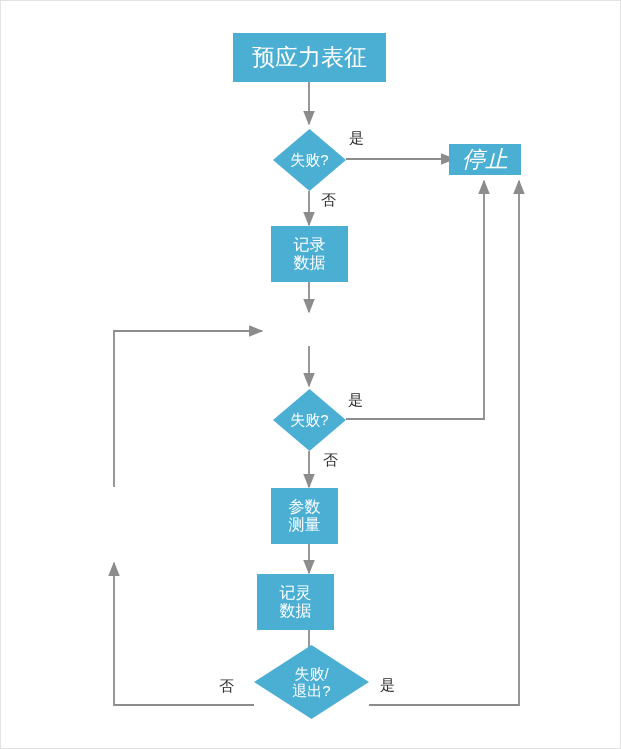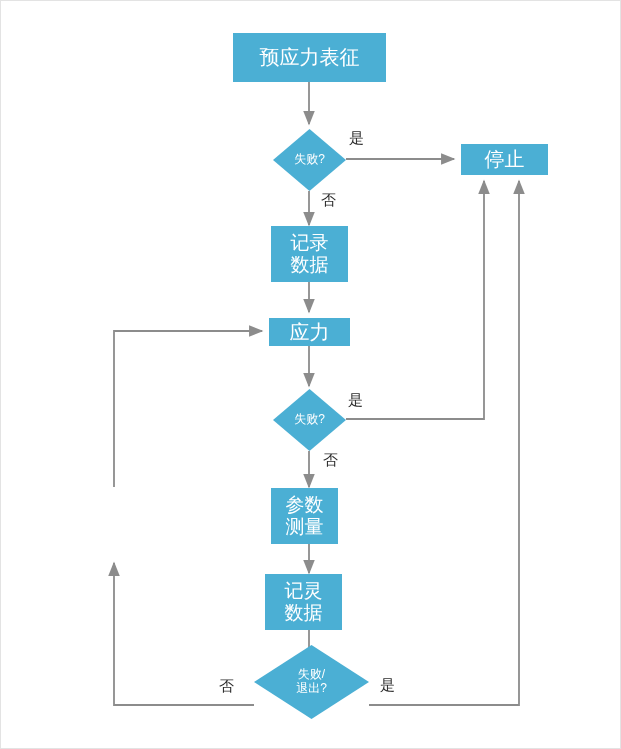--- a/index.html
+++ b/index.html
@@ -33,24 +33,24 @@
     align-items: center;
     justify-content: center;
     text-align: center;
     color: #ffffff;
     line-height: 1.15;
     white-space: pre-line;
     z-index: 2;
   }
   .node.process {
     background: #4BAFD4;
-    font-size: 20px;
+    font-size: 23px;
   }
   .node.process.small {
-    font-size: 19px;
+    font-size: 16px;
   }
   .diamond-wrap {
     position: absolute;
     z-index: 2;
   }
   .diamond-shape {
     position: absolute;
     left: 0;
     top: 0;
     width: 100%;
@@ -60,21 +60,21 @@
     position: absolute;
     left: 0;
     top: 0;
     width: 100%;
     height: 100%;
     display: flex;
     align-items: center;
     justify-content: center;
     text-align: center;
     color: #ffffff;
-    font-size: 12px;
+    font-size: 15px;
     line-height: 1.15;
     white-space: pre-line;
     z-index: 1;
   }
   .edge-label {
     position: absolute;
     color: #2b2b2b;
     font-size: 15px;
     z-index: 3;
     white-space: nowrap;
@@ -122,38 +122,37 @@
 
   <div class="node process" style="left:232px; top:32px; width:153px; height:49px;">预应力表征</div>
 
   <div class="diamond-wrap" style="left:272px; top:128px; width:73px; height:62px;">
     <svg class="diamond-shape" viewBox="0 0 73 62" preserveAspectRatio="none" xmlns="http://www.w3.org/2000/svg">
       <polygon points="36.5,0 73,31 36.5,62 0,31" fill="#4BAFD4"></polygon>
     </svg>
     <div class="diamond-label">失败?</div>
   </div>
 
-  <div class="node process" style="left:460px; top:143px; width:87px; height:31px;">停止</div>
+  <div class="node process" style="left:448px; top:143px; width:72px; height:31px;font-style:italic;">停止</div>
 
   <div class="node process small" style="left:270px; top:225px; width:77px; height:56px;">记录
 数据</div>
 
-  <div class="node process" style="left:268px; top:317px; width:81px; height:28px;">应力</div>
 
   <div class="diamond-wrap" style="left:272px; top:388px; width:73px; height:62px;">
     <svg class="diamond-shape" viewBox="0 0 73 62" preserveAspectRatio="none" xmlns="http://www.w3.org/2000/svg">
       <polygon points="36.5,0 73,31 36.5,62 0,31" fill="#4BAFD4"></polygon>
     </svg>
     <div class="diamond-label">失败?</div>
   </div>
 
   <div class="node process small" style="left:270px; top:487px; width:67px; height:56px;">参数
 测量</div>
 
-  <div class="node process small" style="left:264px; top:573px; width:77px; height:56px;">记灵
+  <div class="node process small" style="left:256px; top:573px; width:77px; height:56px;">记灵
 数据</div>
 
   <div class="diamond-wrap" style="left:253px; top:644px; width:115px; height:74px;text-decoration:underline;">
     <svg class="diamond-shape" viewBox="0 0 115 74" preserveAspectRatio="none" xmlns="http://www.w3.org/2000/svg">
       <polygon points="57.5,0 115,37 57.5,74 0,37" fill="#4BAFD4"></polygon>
     </svg>
     <div class="diamond-label">失败/
 退出?</div>
   </div>
 

